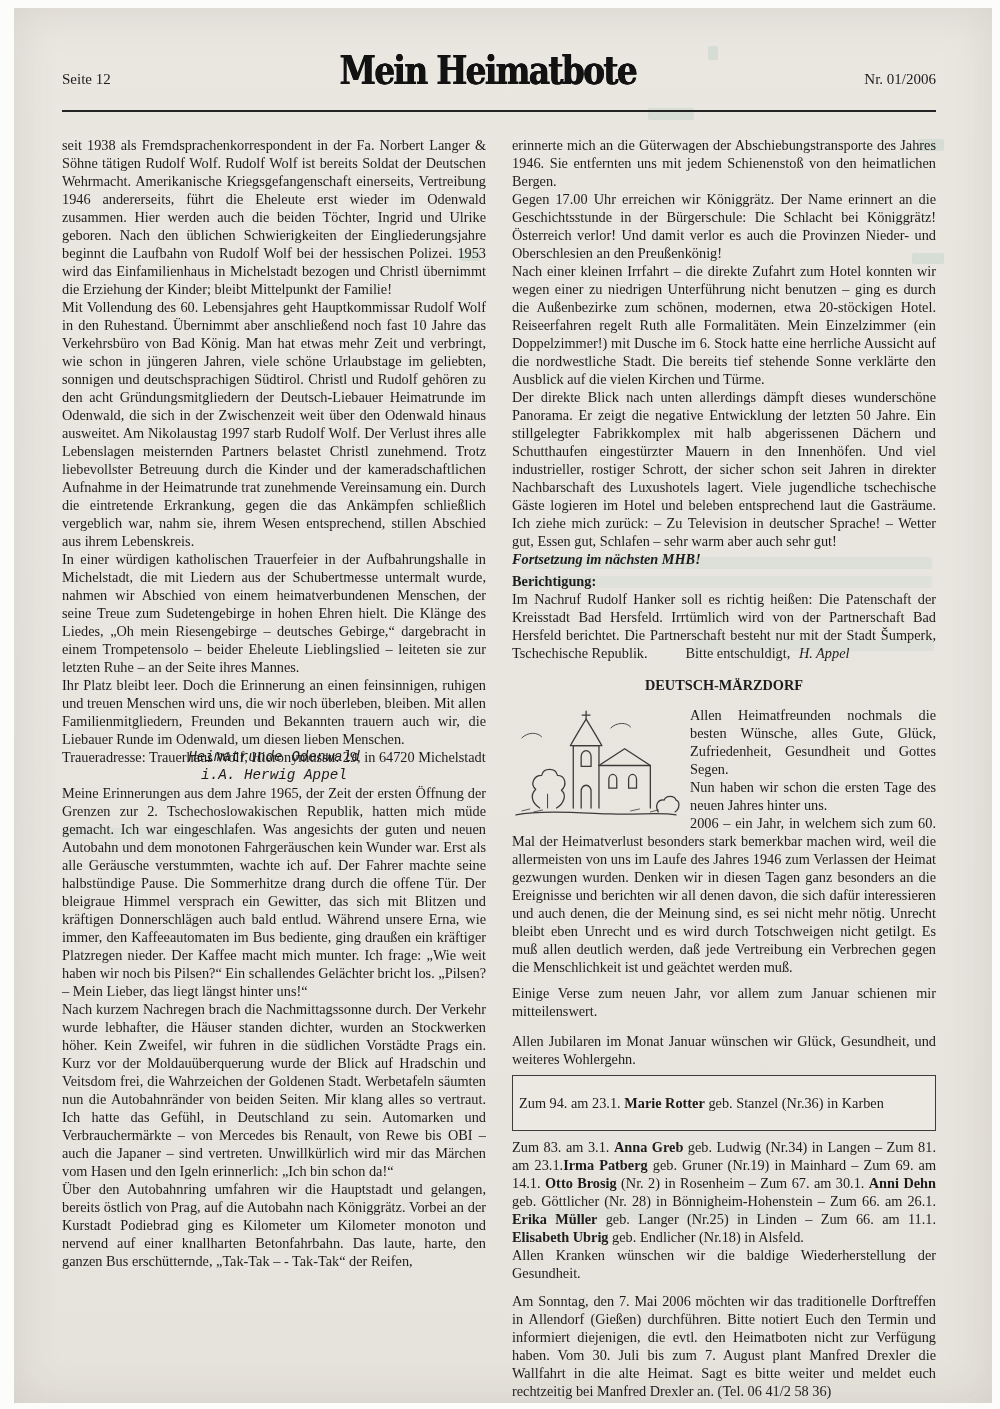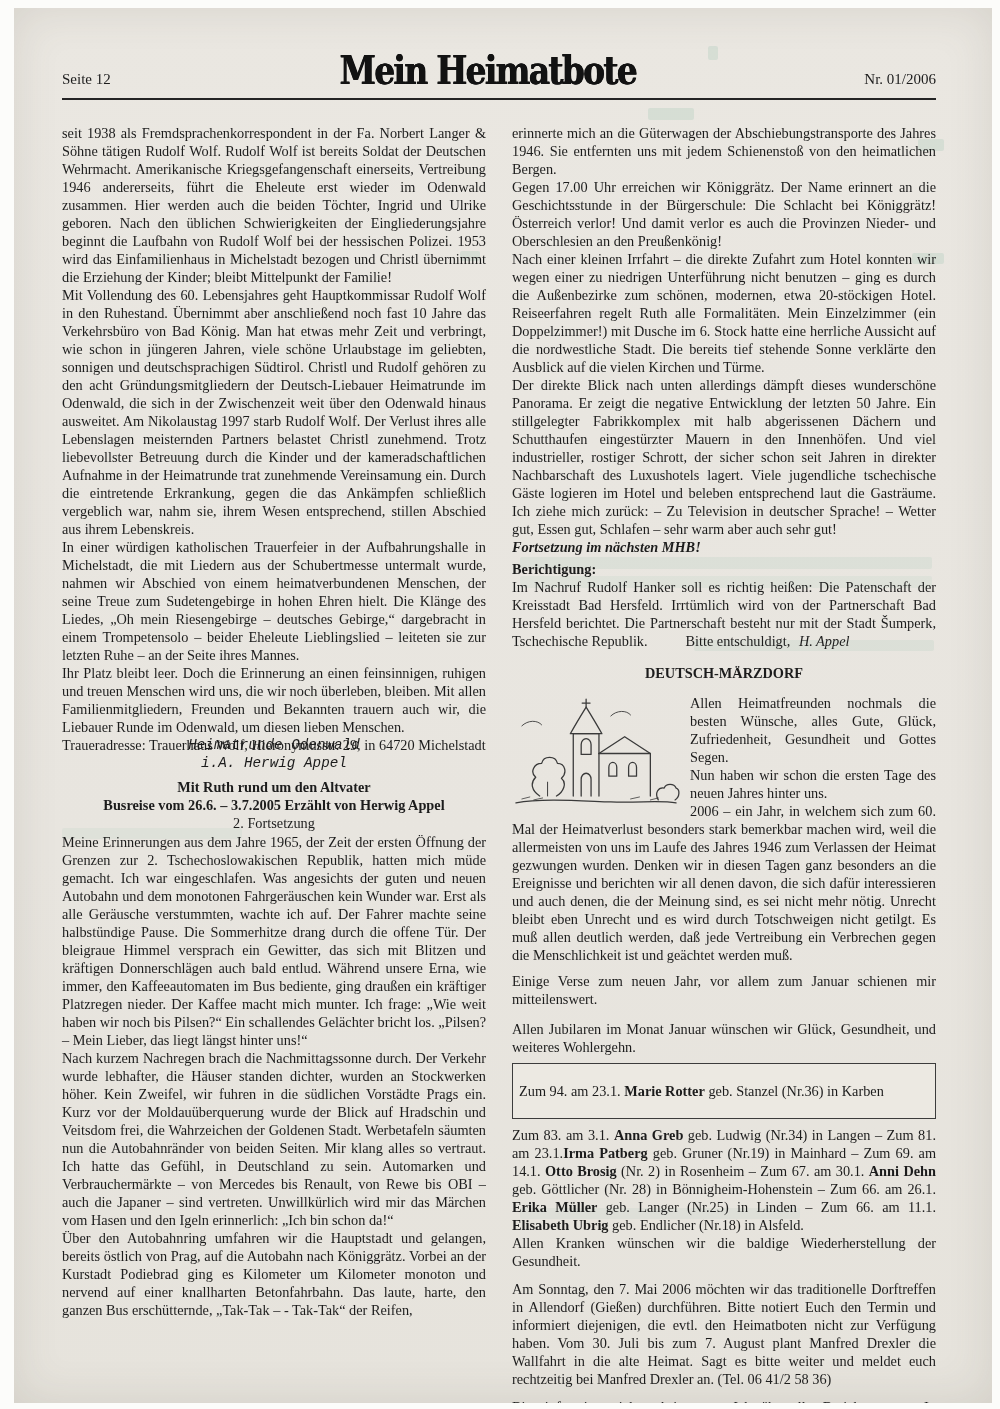--- a/index.html
+++ b/index.html
@@ -12,21 +12,21 @@
     position:absolute; left:14px; top:8px;
     width:978px; height:1395px;
     background:linear-gradient(180deg,#eae7e1 0%, #e8e5df 60%, #e6e3dc 100%);
     color:#1c1c1c;
     box-shadow: inset 0 0 45px rgba(90,85,70,0.14);
     overflow:hidden;
   }
   .content { padding:30px 56px 0 48px; position:relative; }
   .header {
     display:flex; justify-content:space-between; align-items:flex-end;
-    border-bottom:2px solid #242424; padding-bottom:8px; height:52px;
+    border-bottom:2px solid #242424; padding-bottom:20px; height:52px;
   }
   .header .side { font-size:15px; padding-bottom:2px; }
   .masthead {
     font-family:"DejaVu Serif", serif;
     font-weight:bold; font-size:40px; line-height:1;
     letter-spacing:-2px; transform:scaleX(0.82);
     text-shadow:0.5px 0 0 #111, -0.4px 0 0 #111;
     color:#121212; white-space:nowrap;
   }
   .columns { display:flex; gap:26px; margin-top:24px; }
@@ -92,25 +92,20 @@
         <p>Ihr Platz bleibt leer. Doch die Erinnerung an einen feinsinnigen, ruhigen und treuen Menschen wird uns, die wir noch überleben, bleiben. Mit allen Familienmitgliedern, Freunden und Bekannten trauern auch wir, die Liebauer Runde im Odenwald, um diesen lieben Menschen.</p>
 
         <div>
           <p>Traueradresse: Trauerhaus Wolf, Hieronymusstr. 29, in 64720 Michelstadt</p>
           <div class="sig">
             <div>Heimatrunde Odenwald</div>
             <div>i.A. Herwig Appel</div>
           </div>
         </div>
 
-        <div class="art-head">
-          <div class="b center">Mit Ruth rund um den Altvater</div>
-          <div class="b center">Busreise vom 26.6. – 3.7.2005 Erzählt von Herwig Appel</div>
-          <div class="center">2. Fortsetzung</div>
-        </div>
 
         <p>Meine Erinnerungen aus dem Jahre 1965, der Zeit der ersten Öffnung der Grenzen zur 2. Tschechoslowakischen Republik, hatten mich müde gemacht. Ich war eingeschlafen. Was angesichts der guten und neuen Autobahn und dem monotonen Fahrgeräuschen kein Wunder war. Erst als alle Geräusche verstummten, wachte ich auf. Der Fahrer machte seine halbstündige Pause. Die Sommerhitze drang durch die offene Tür. Der bleigraue Himmel versprach ein Gewitter, das sich mit Blitzen und kräftigen Donnerschlägen auch bald entlud. Während unsere Erna, wie immer, den Kaffeeautomaten im Bus bediente, ging draußen ein kräftiger Platzregen nieder. Der Kaffee macht mich munter. Ich frage: „Wie weit haben wir noch bis Pilsen?“ Ein schallendes Gelächter bricht los. „Pilsen? – Mein Lieber, das liegt längst hinter uns!“</p>
         <p>Nach kurzem Nachregen brach die Nachmittagssonne durch. Der Verkehr wurde lebhafter, die Häuser standen dichter, wurden an Stockwerken höher. Kein Zweifel, wir fuhren in die südlichen Vorstädte Prags ein. Kurz vor der Moldauüberquerung wurde der Blick auf Hradschin und Veitsdom frei, die Wahrzeichen der Goldenen Stadt. Werbetafeln säumten nun die Autobahnränder von beiden Seiten. Mir klang alles so vertraut. Ich hatte das Gefühl, in Deutschland zu sein. Automarken und Verbrauchermärkte – von Mercedes bis Renault, von Rewe bis OBI – auch die Japaner – sind vertreten. Unwillkürlich wird mir das Märchen vom Hasen und den Igeln erinnerlich: „Ich bin schon da!“</p>
         <p>Über den Autobahnring umfahren wir die Hauptstadt und gelangen, bereits östlich von Prag, auf die Autobahn nach Königgrätz. Vorbei an der Kurstadt Podiebrad ging es Kilometer um Kilometer monoton und nervend auf einer knallharten Betonfahrbahn. Das laute, harte, den ganzen Bus erschütternde, „Tak-Tak – - Tak-Tak“ der Reifen,</p>
       </section>
 
       <section class="col" lang="de">
         <p>erinnerte mich an die Güterwagen der Abschiebungstransporte des Jahres 1946. Sie entfernten uns mit jedem Schienenstoß von den heimatlichen Bergen.</p>
         <p>Gegen 17.00 Uhr erreichen wir Königgrätz. Der Name erinnert an die Geschichtsstunde in der Bürgerschule: Die Schlacht bei Königgrätz! Österreich verlor! Und damit verlor es auch die Provinzen Nieder- und Oberschlesien an den Preußenkönig!</p>
         <p>Nach einer kleinen Irrfahrt – die direkte Zufahrt zum Hotel konnten wir wegen einer zu niedrigen Unterführung nicht benutzen – ging es durch die Außenbezirke zum schönen, modernen, etwa 20-stöckigen Hotel. Reiseerfahren regelt Ruth alle Formalitäten. Mein Einzelzimmer (ein Doppelzimmer!) mit Dusche im 6. Stock hatte eine herrliche Aussicht auf die nordwestliche Stadt. Die bereits tief stehende Sonne verklärte den Ausblick auf die vielen Kirchen und Türme.</p>

